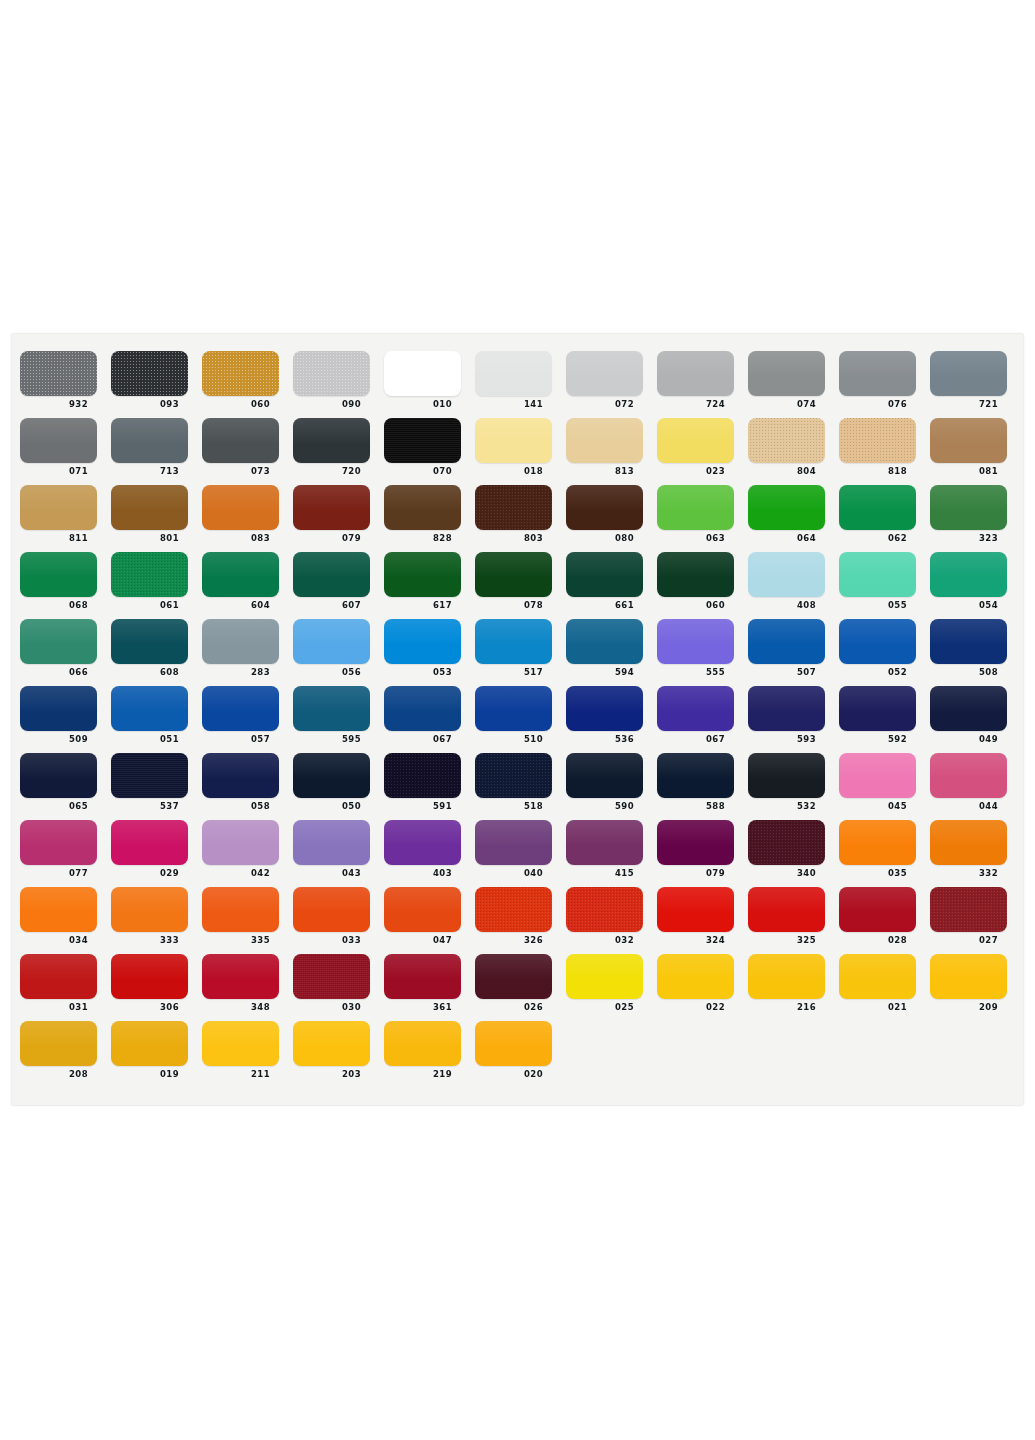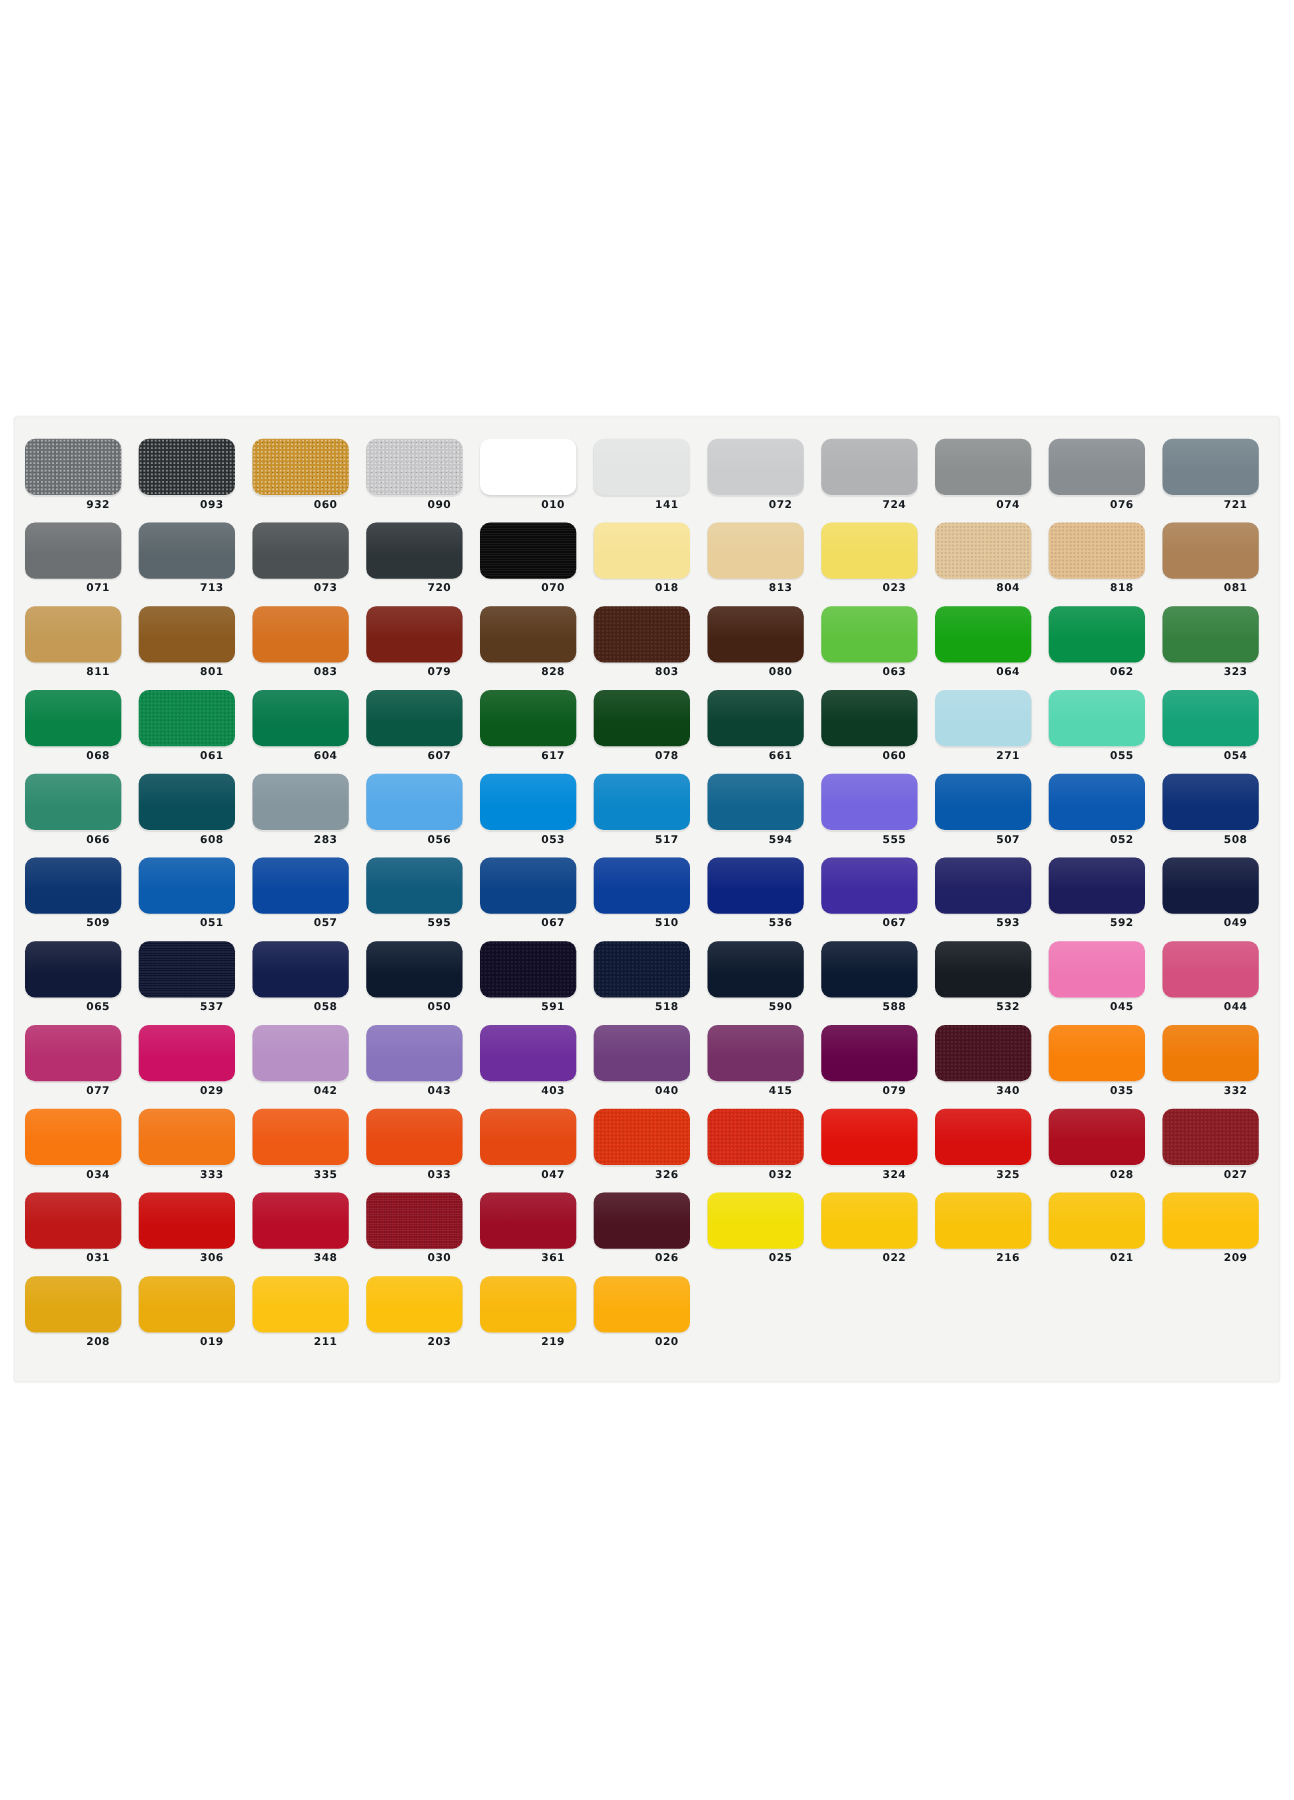--- a/index.html
+++ b/index.html
@@ -296,21 +296,21 @@
           <div class="swatch-cell">
             <div class="swatch-chip gloss" title="#0c4231" style="background: rgb(12, 66, 49);"></div>
             <span class="swatch-label">661</span>
           </div>
           <div class="swatch-cell">
             <div class="swatch-chip gloss" title="#0c3a22" style="background: rgb(12, 58, 34);"></div>
             <span class="swatch-label">060</span>
           </div>
           <div class="swatch-cell">
             <div class="swatch-chip gloss" title="#aedae6" style="background: rgb(174, 218, 230);"></div>
-            <span class="swatch-label">271</span>
+            <span class="swatch-label">408</span>
           </div>
           <div class="swatch-cell">
             <div class="swatch-chip gloss" title="#55d6b1" style="background: rgb(85, 214, 177);"></div>
             <span class="swatch-label">055</span>
           </div>
           <div class="swatch-cell">
             <div class="swatch-chip gloss" title="#14a277" style="background: rgb(20, 162, 119);"></div>
             <span class="swatch-label">054</span>
           </div>
         </div>

